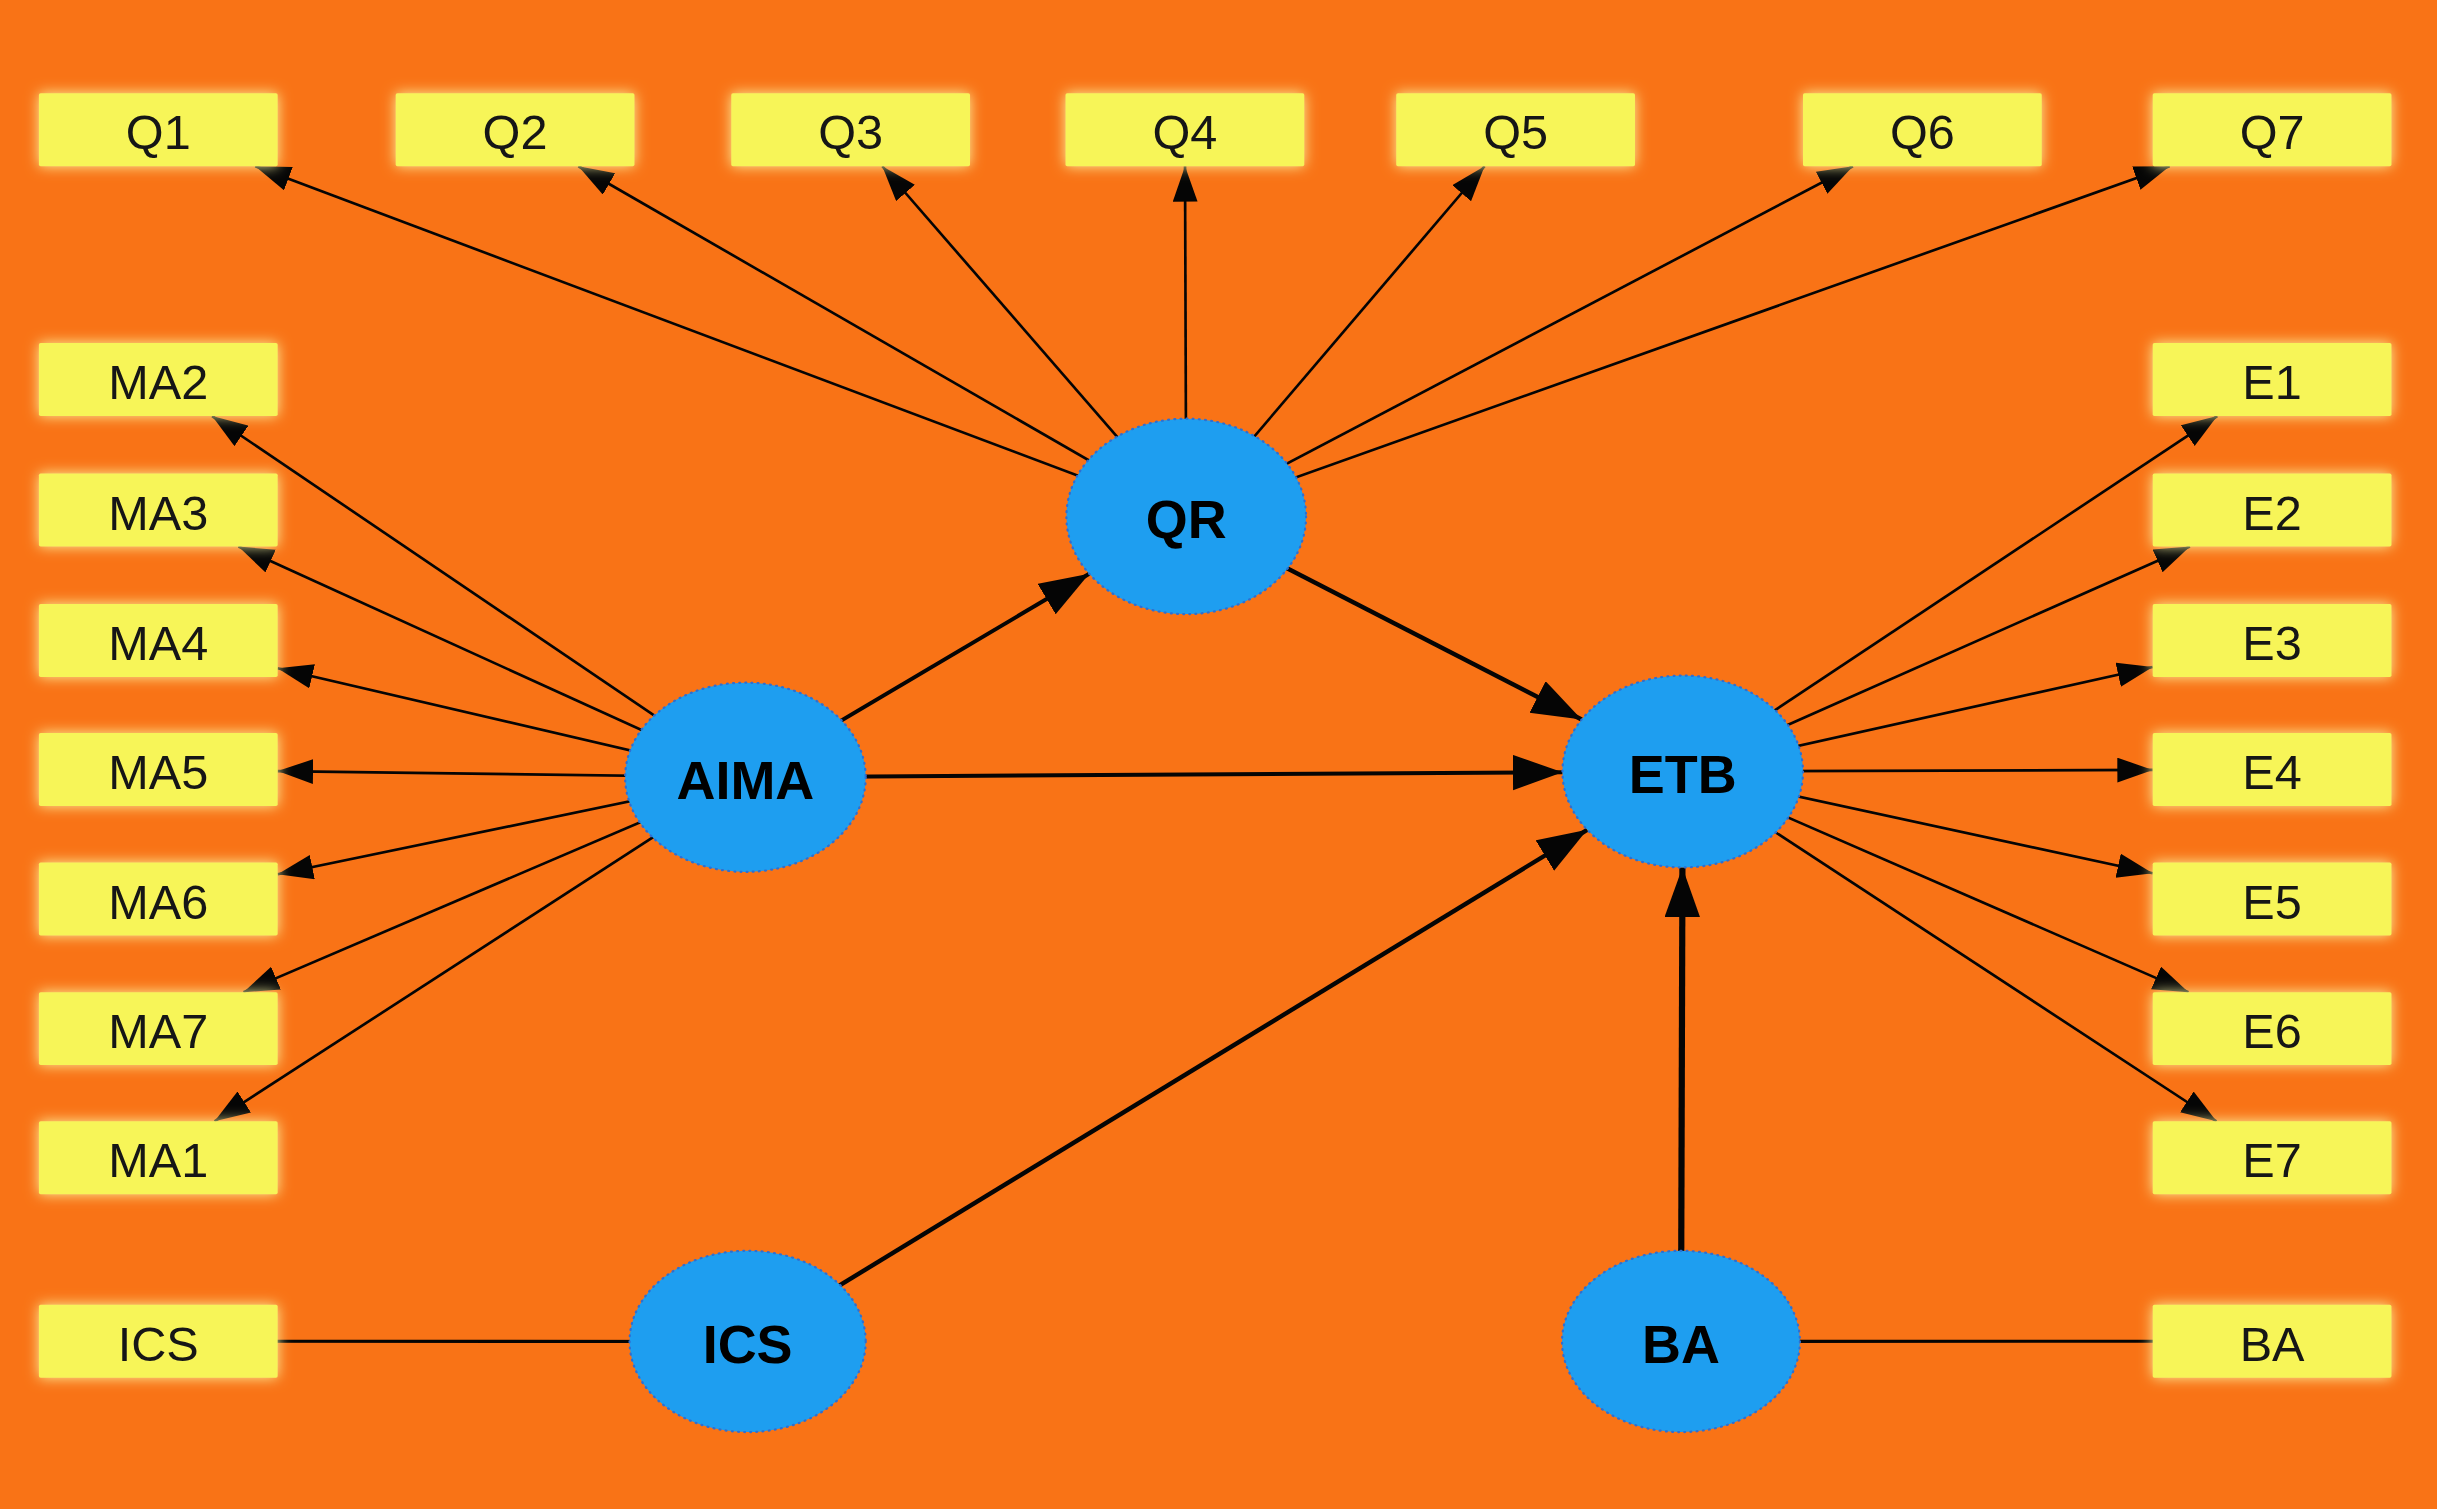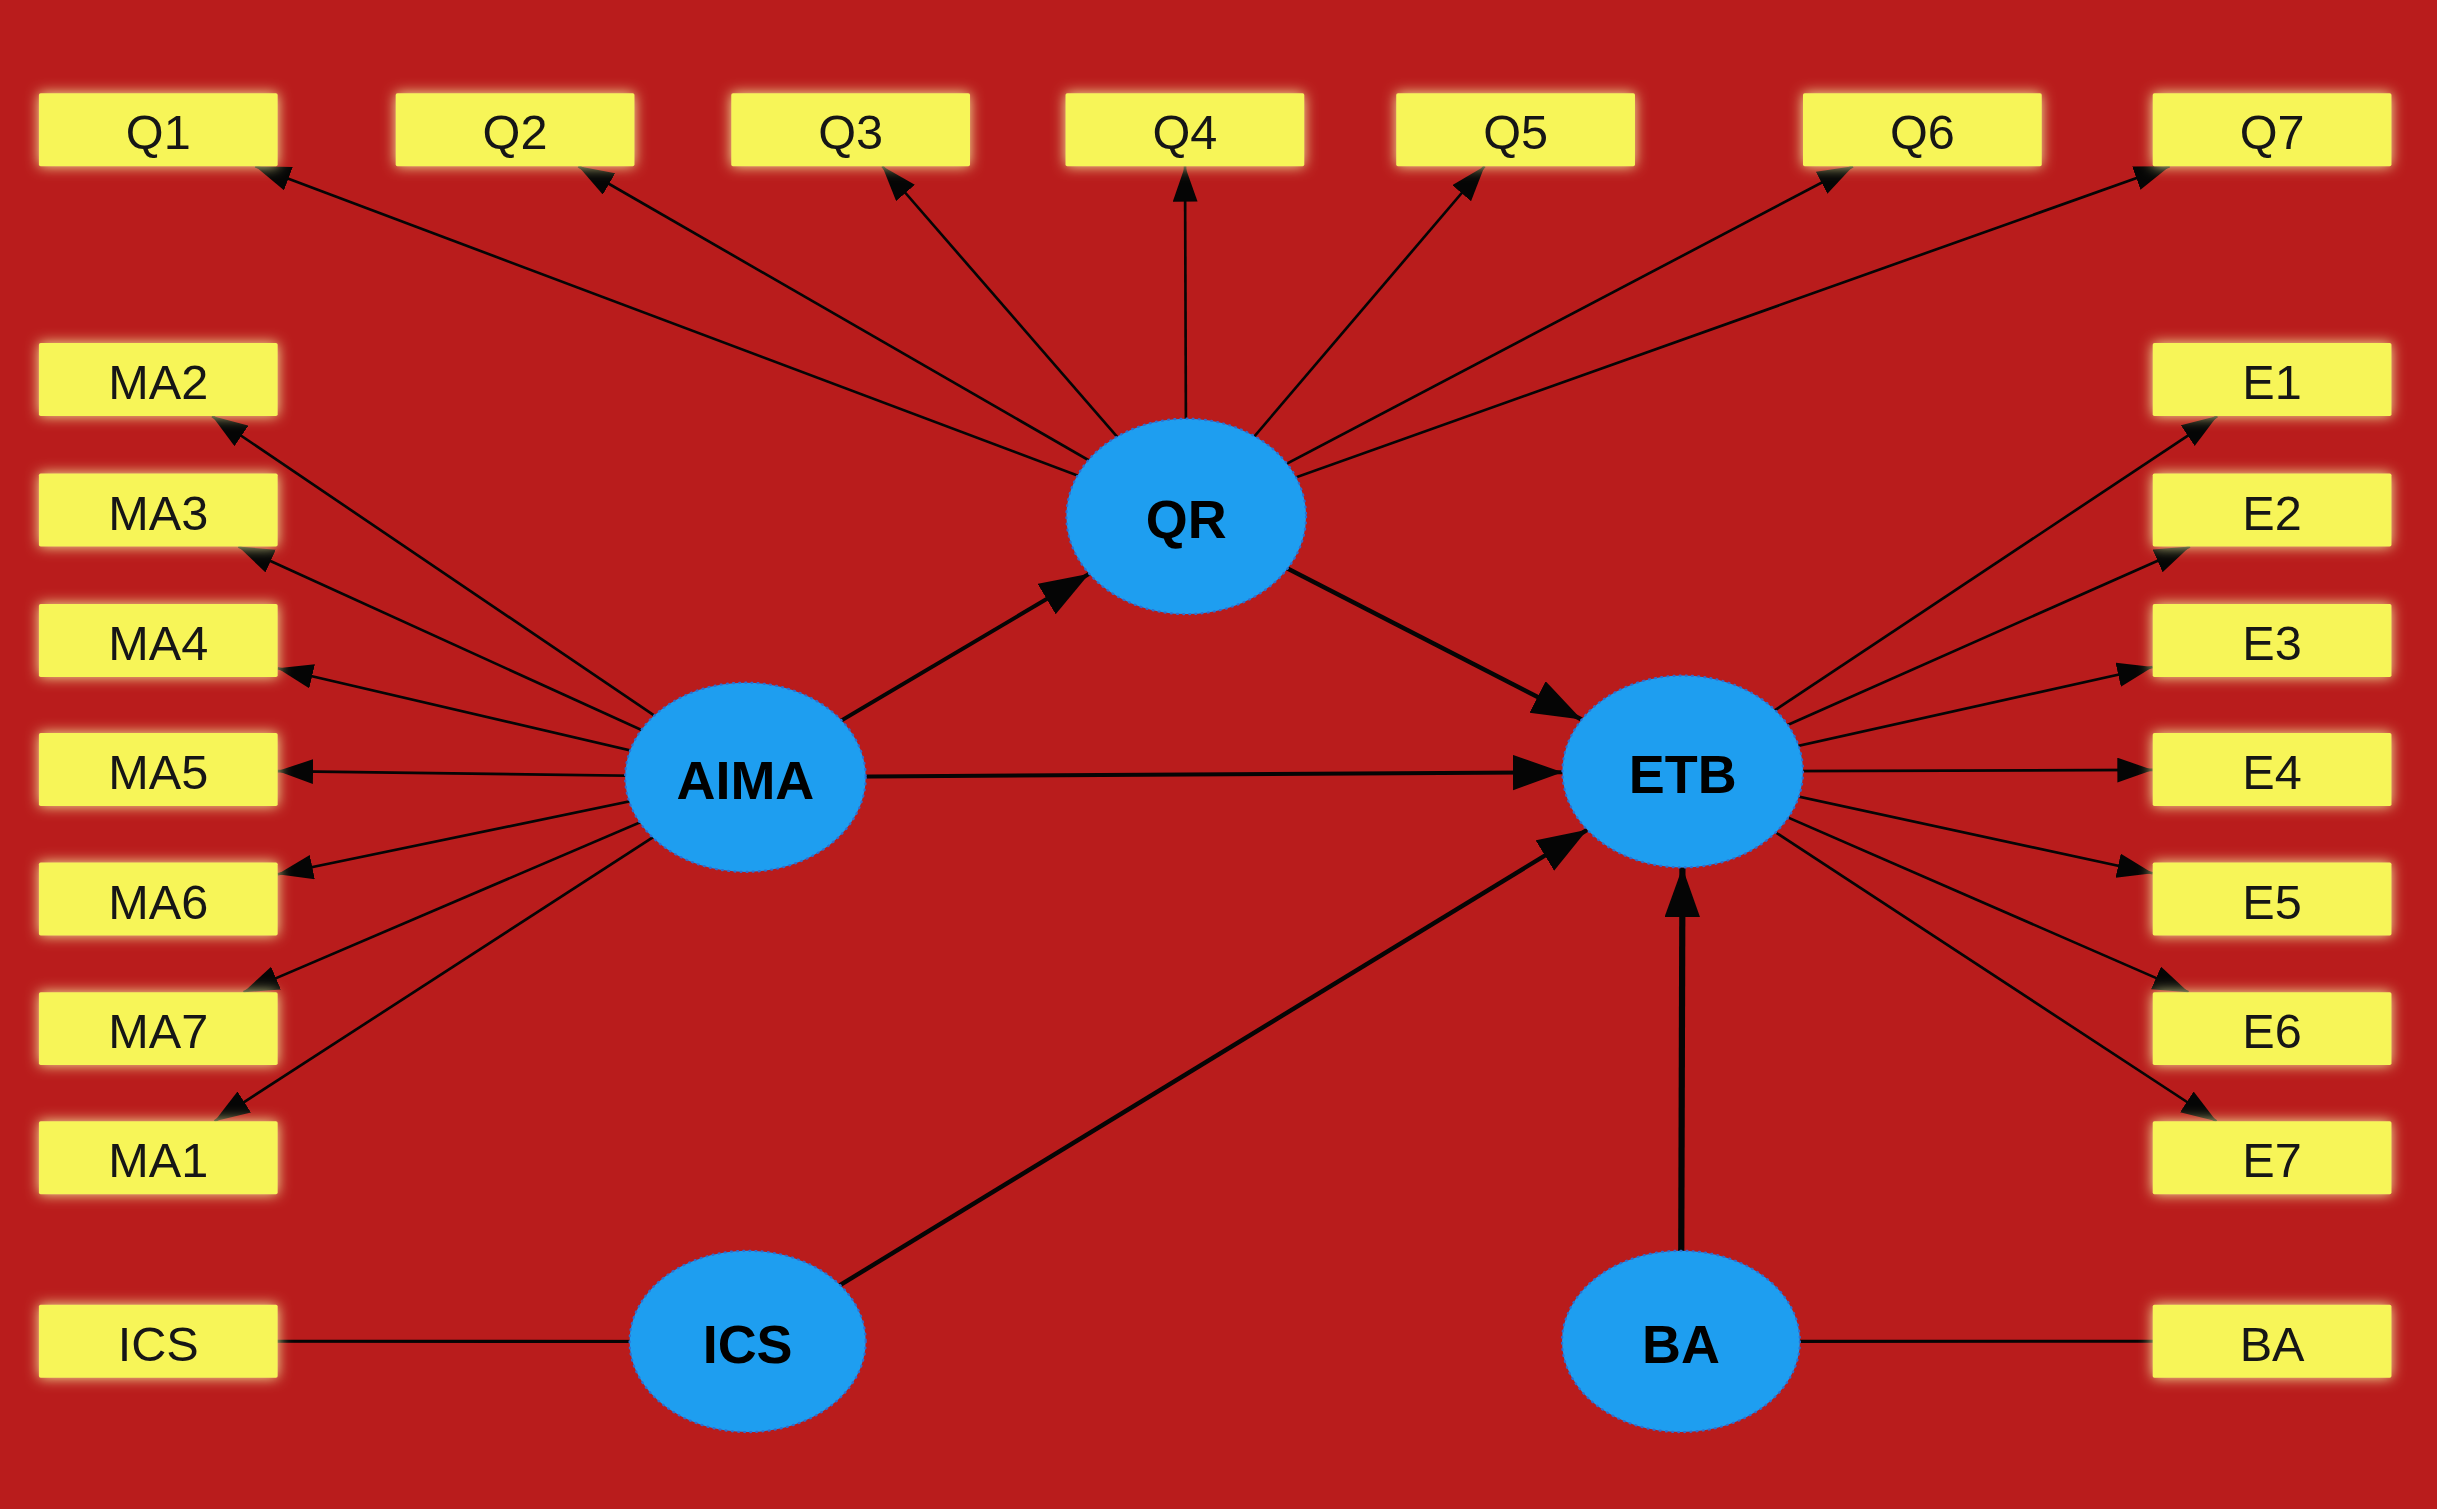--- a/index.html
+++ b/index.html
@@ -10,21 +10,21 @@
     height: 100%;
     overflow: hidden;
     font-family: "Liberation Sans", "DejaVu Sans", sans-serif;
   }
   .stage {
     width: 100vw;
     height: 100vh;
     display: flex;
     align-items: flex-end;
     justify-content: center;
-    background: #b91c1c;
+    background: #f97316;
   }
   svg#diagram {
     display: block;
     width: 100vw;
     height: 100vh;
   }
   .indicator-label {
     font-family: "Liberation Sans", "DejaVu Sans", sans-serif;
     font-weight: 400;
   }

